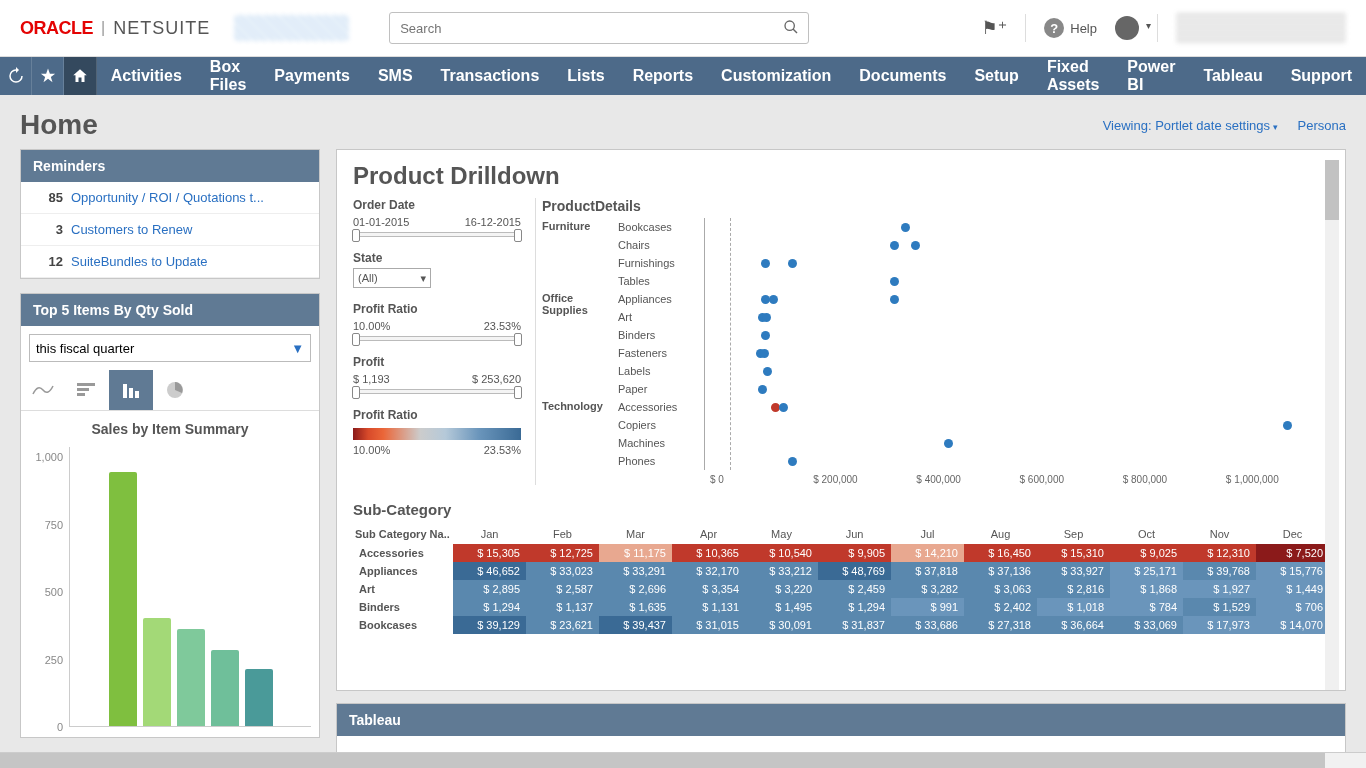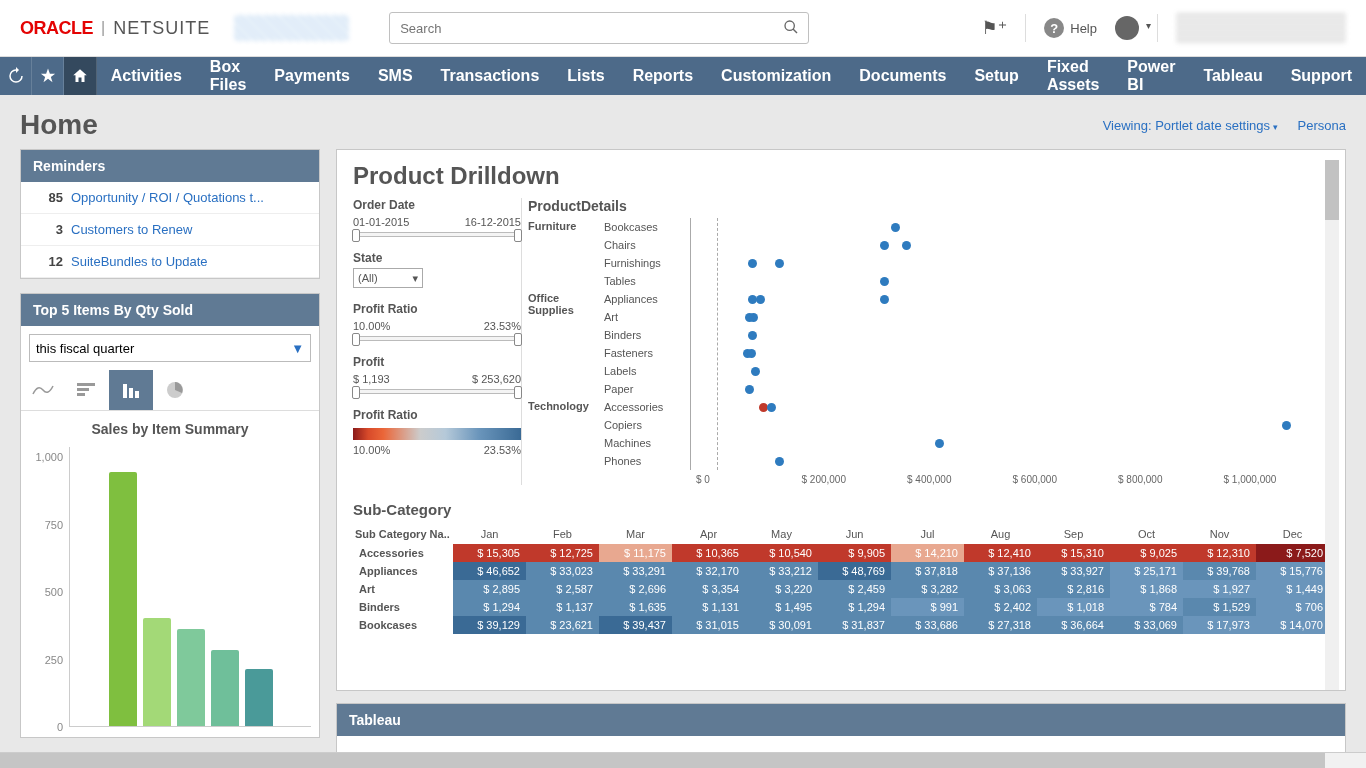--- a/index.html
+++ b/index.html
@@ -51,31 +51,31 @@
 .chart-type-btn.active::after{content:"";position:absolute;bottom:-6px;left:50%;margin-left:-6px;border:6px solid transparent;border-top-color:#607a94;}
 .mini-chart-wrap{padding:10px 8px;}
 .mini-chart-title{text-align:center;font-size:14px;color:#555;margin-bottom:10px;font-weight:bold;}
 .mini-chart{position:relative;height:280px;display:flex;}
 .y-axis{width:40px;position:relative;font-size:11px;color:#888;}
 .y-tick{position:absolute;right:6px;}
 .bars-area{flex:1;position:relative;border-left:1px solid #ccc;border-bottom:1px solid #ccc;display:flex;align-items:flex-end;justify-content:center;gap:6px;padding:0 14px;}
 .bar{width:28px;border-radius:2px 2px 0 0;}
 
 .retail-body{padding:12px 16px;position:relative;height:540px;overflow:auto;}
-.retail-inner{display:flex;gap:0;position:relative;}
+.retail-inner{display:flex;gap:14px;position:relative;}
 .retail-inner-scroll{position:absolute;right:6px;top:10px;width:14px;height:560px;background:#f0f0f0;}
 .retail-inner-scroll-thumb{position:absolute;right:0;top:0;width:14px;height:60px;background:#c2c2c2;}
 .drilldown-title{font-size:24px;font-weight:bold;color:#555;margin-bottom:8px;}
 .filters{width:168px;font-size:11px;color:#555;}
 .filter-block{margin-bottom:14px;}
 .filter-label{font-weight:bold;font-size:12px;}
 .filter-range{display:flex;justify-content:space-between;font-size:11px;margin-top:4px;}
 .slider-track{height:5px;background:#f4f4f4;border:1px solid #bbb;margin-top:4px;position:relative;border-radius:2px;}
 .slider-thumb{position:absolute;top:-4px;width:8px;height:13px;background:#fff;border:1px solid #888;border-radius:2px;}
-.state-select{width:70px;height:20px;border:1px solid #aaa;font-size:11px;background:#fff;margin-top:3px;padding:0 4px;}
+.state-select{width:78px;height:20px;border:1px solid #aaa;font-size:11px;background:#fff;margin-top:3px;padding:0 4px;}
 .profit-legend{height:12px;background:linear-gradient(to right,#8b1a1a,#d84a2a,#eb6638 18%,#ccc 40%,#b5c9d9 55%,#6a95bb 75%,#3a6a95 100%);margin-top:6px;width:100%;}
 
 .scatter-area{flex:1;border-left:1px solid #ddd;padding-left:6px;}
 .scatter-title{font-weight:bold;font-size:14px;margin-bottom:4px;color:#555;}
 .scatter-grid{display:flex;}
 .scatter-cats{font-size:11px;color:#555;}
 .scatter-cat-row{display:flex;}
 .cat-name{width:76px;font-weight:bold;font-size:11px;padding-top:2px;}
 .subcat-col{width:86px;}
 .subcat{height:18px;line-height:18px;}
@@ -401,21 +401,21 @@
               <tbody id="subcat-body">
                   <tr>
                     <td class="rowname">Accessories</td>
                     <td style="background: rgb(192, 57, 43);">$ 15,305</td>
                     <td style="background: rgb(192, 57, 43);">$ 12,725</td>
                     <td style="background: rgb(232, 168, 144);">$ 11,175</td>
                     <td style="background: rgb(192, 57, 43);">$ 10,365</td>
                     <td style="background: rgb(192, 57, 43);">$ 10,540</td>
                     <td style="background: rgb(192, 57, 43);">$ 9,905</td>
                     <td style="background: rgb(232, 168, 144);">$ 14,210</td>
-                    <td style="background: rgb(192, 57, 43);">$ 12,410</td>
+                    <td style="background: rgb(192, 57, 43);">$ 16,450</td>
                     <td style="background: rgb(192, 57, 43);">$ 15,310</td>
                     <td style="background: rgb(192, 57, 43);">$ 9,025</td>
                     <td style="background: rgb(192, 57, 43);">$ 12,310</td>
                     <td style="background: rgb(139, 26, 26);">$ 7,520</td>
                   </tr>
                   <tr>
                     <td class="rowname">Appliances</td>
                     <td style="background: rgb(58, 106, 149);">$ 46,652</td>
                     <td style="background: rgb(90, 136, 174);">$ 33,023</td>
                     <td style="background: rgb(90, 136, 174);">$ 33,291</td>

